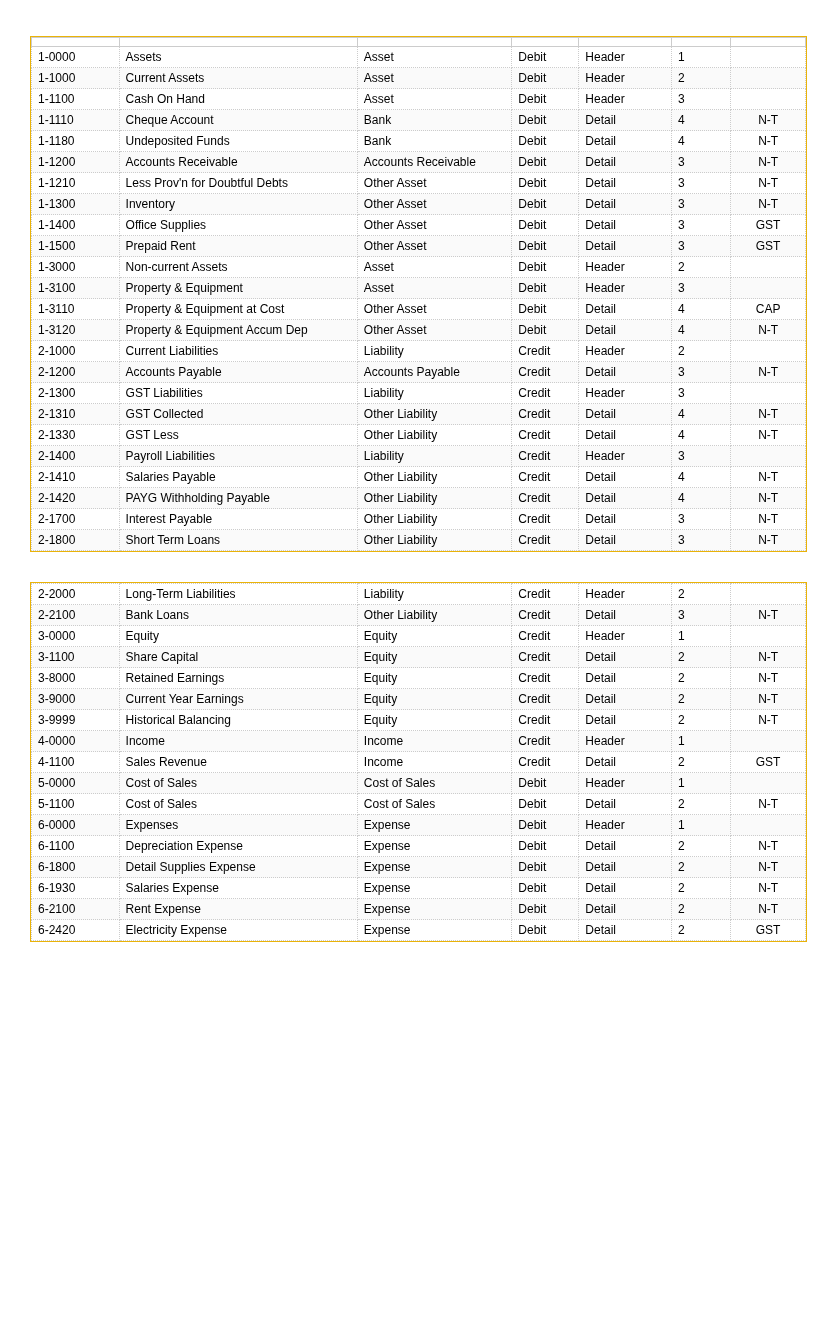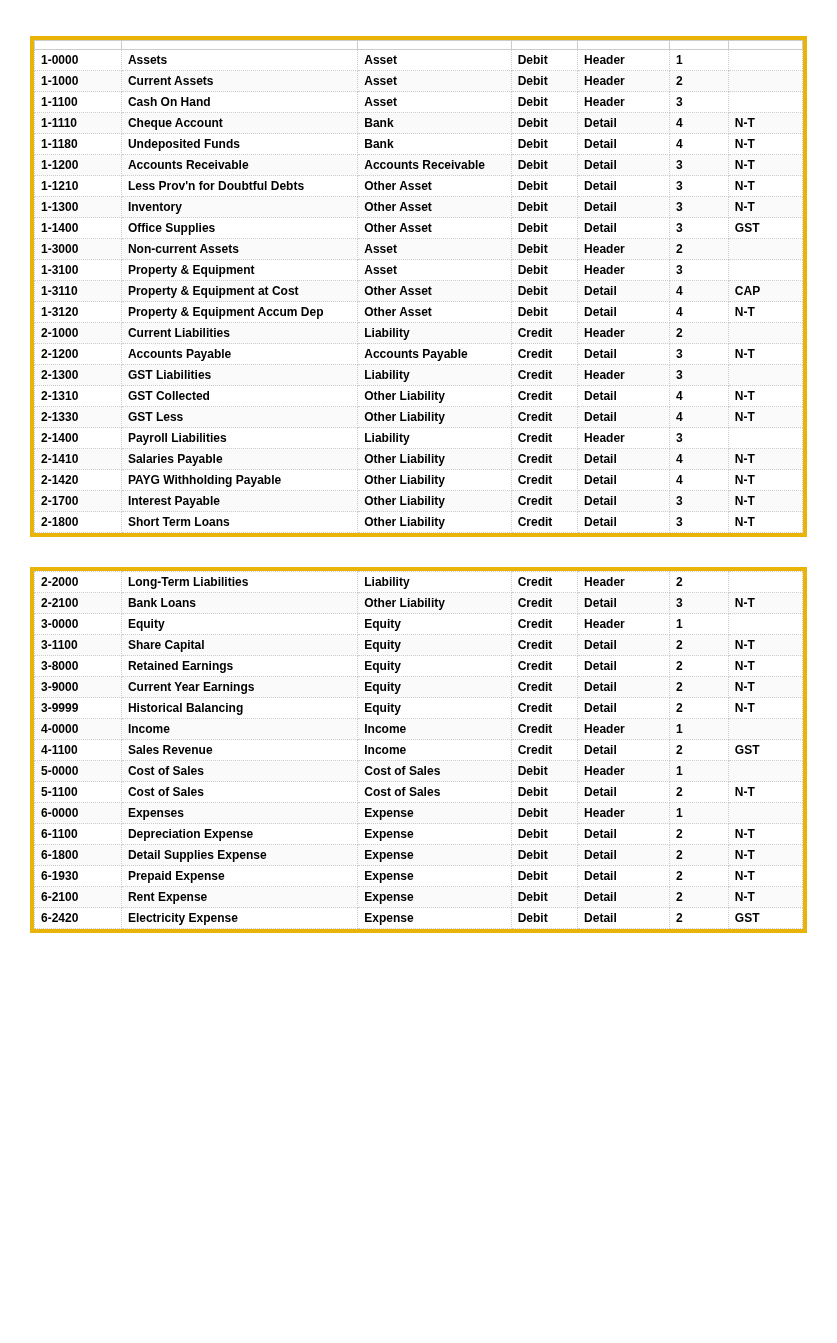--- a/index.html
+++ b/index.html
@@ -23,22 +23,21 @@
     }
     .header h2 {
       font-size: 14px;
       font-weight: bold;
     }
     .header h3 {
       font-size: 14px;
       font-weight: bold;
     }
     .table-container {
-      border: 4px solid #eab308;
-      font-weight: bold;
+      border: 1px solid #eab308;
     }
     table {
       width: 100%;
       border-collapse: collapse;
       font-size: 12px;
     }
     th {
       background: #fff;
       border: 1px solid #ccc;
       padding: 4px 6px;
@@ -59,21 +58,21 @@
     }
     .section-gap {
       height: 30px;
     }
     .col-acct-num { width: 68px; }
     .col-acct { width: 185px; }
     .col-type { width: 120px; }
     .col-drcr { width: 52px; margin-left: 48px; }
     .col-hd { width: 72px; }
     .col-level { width: 46px; }
-    .col-tax { width: 58px; }
+    .col-tax { width: 58px; text-align: center; }
   </style>
 </head>
 <body>
 
 <div class="page">
   <div class="header">
     <h1></h1>
     <h2></h2>
     <h3></h3>
   </div>
@@ -181,20 +180,29 @@
           <tr>
             <td class="col-acct-num">1-1400</td>
             <td class="col-acct">Office Supplies</td>
             <td class="col-type">Other Asset</td>
             <td class="col-drcr">Debit</td>
             <td class="col-hd">Detail</td>
             <td class="col-level">3</td>
             <td class="col-tax">GST</td>
           </tr>
           <tr>
+            <td class="col-acct-num">1-1500</td>
+            <td class="col-acct">Prepaid Rent</td>
+            <td class="col-type">Other Asset</td>
+            <td class="col-drcr">Debit</td>
+            <td class="col-hd">Detail</td>
+            <td class="col-level">3</td>
+            <td class="col-tax">GST</td>
+          </tr>
+          <tr>
             <td class="col-acct-num">1-3000</td>
             <td class="col-acct">Non-current Assets</td>
             <td class="col-type">Asset</td>
             <td class="col-drcr">Debit</td>
             <td class="col-hd">Header</td>
             <td class="col-level">2</td>
             <td class="col-tax"></td>
           </tr>
           <tr>
             <td class="col-acct-num">1-3100</td>
@@ -443,21 +451,21 @@
             <td class="col-acct-num">6-1800</td>
             <td class="col-acct">Detail Supplies Expense</td>
             <td class="col-type">Expense</td>
             <td class="col-drcr">Debit</td>
             <td class="col-hd">Detail</td>
             <td class="col-level">2</td>
             <td class="col-tax">N-T</td>
           </tr>
           <tr>
             <td class="col-acct-num">6-1930</td>
-            <td class="col-acct">Prepaid Expense</td>
+            <td class="col-acct">Salaries Expense</td>
             <td class="col-type">Expense</td>
             <td class="col-drcr">Debit</td>
             <td class="col-hd">Detail</td>
             <td class="col-level">2</td>
             <td class="col-tax">N-T</td>
           </tr>
           <tr>
             <td class="col-acct-num">6-2100</td>
             <td class="col-acct">Rent Expense</td>
             <td class="col-type">Expense</td>

